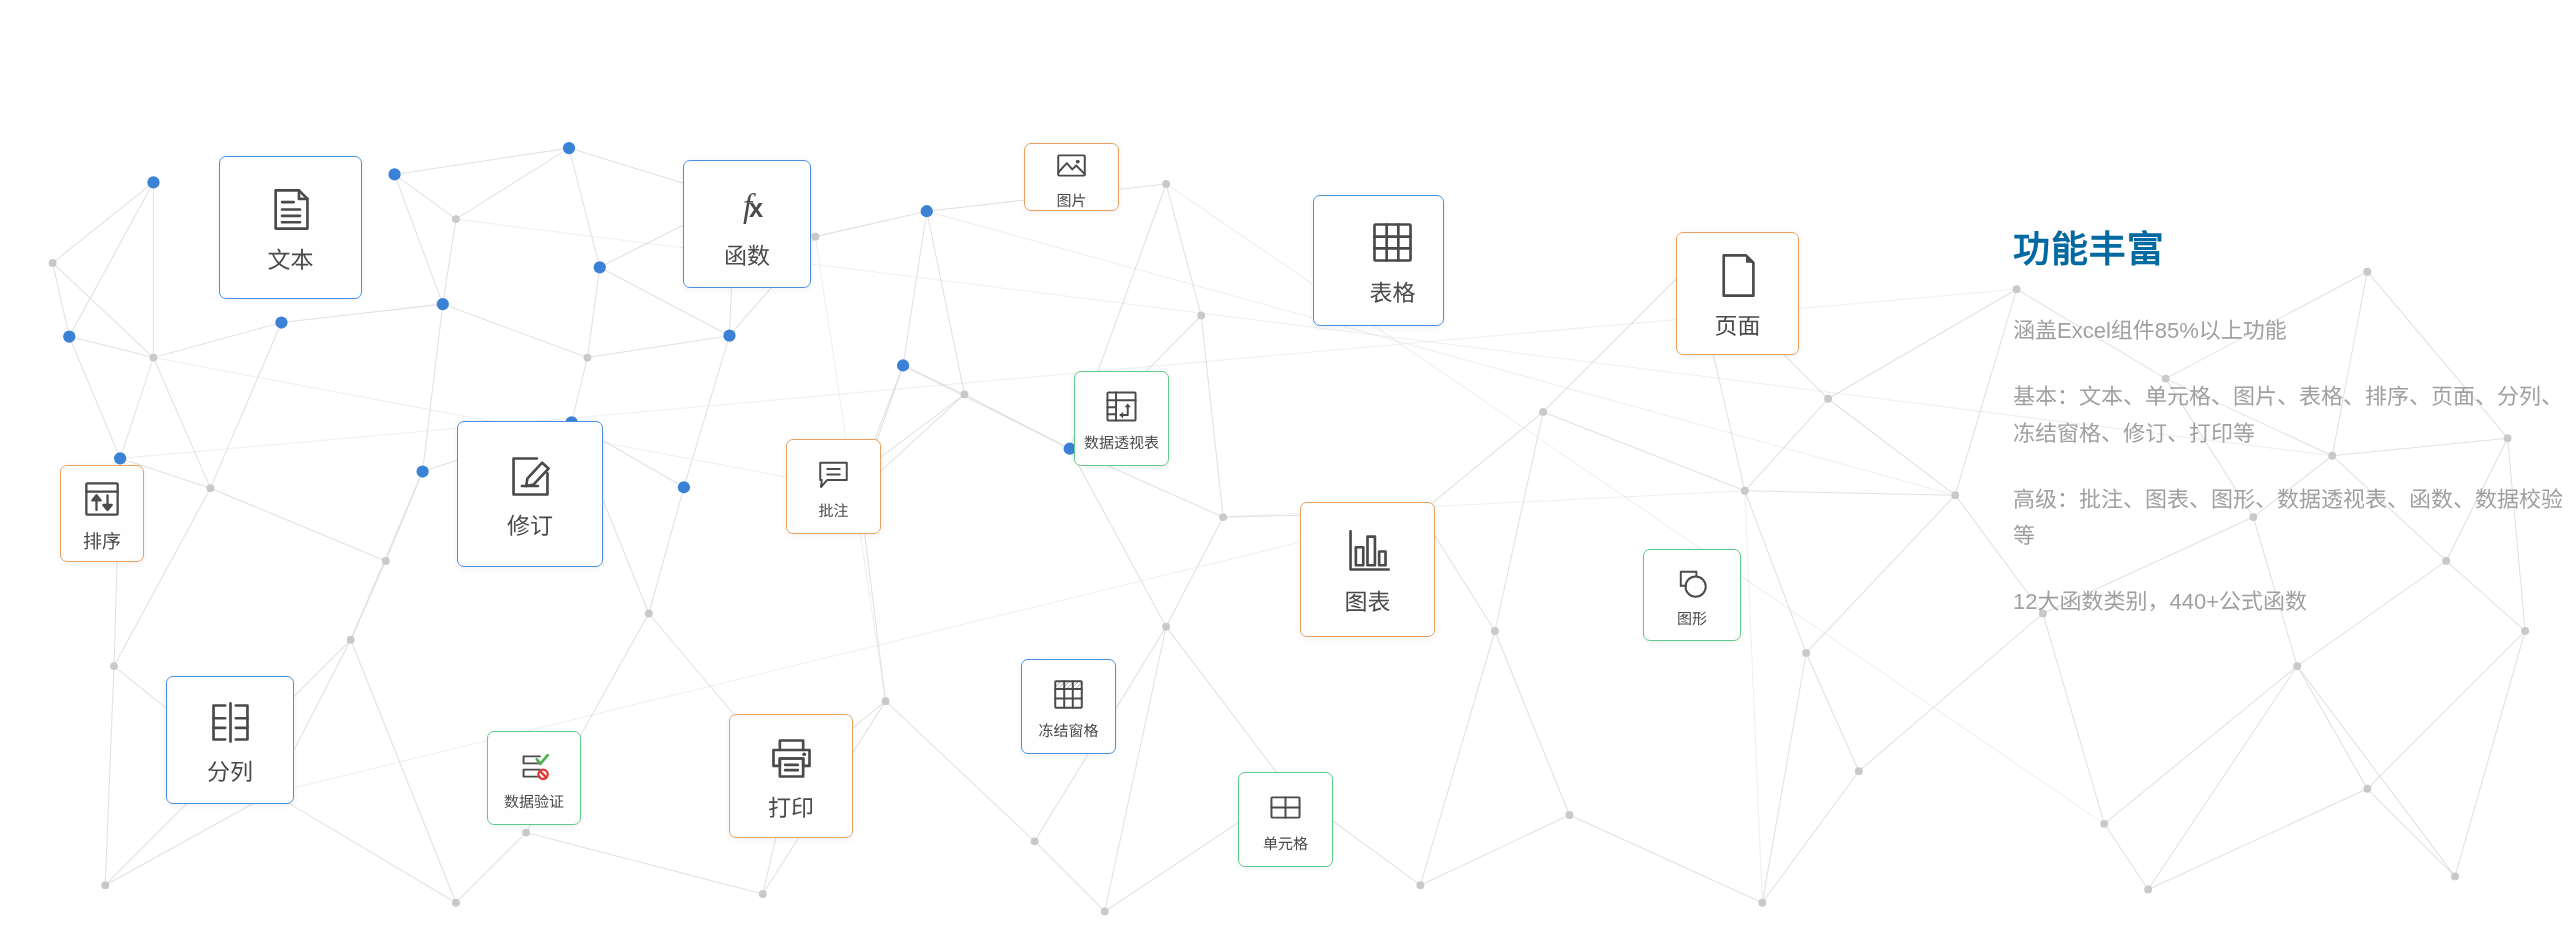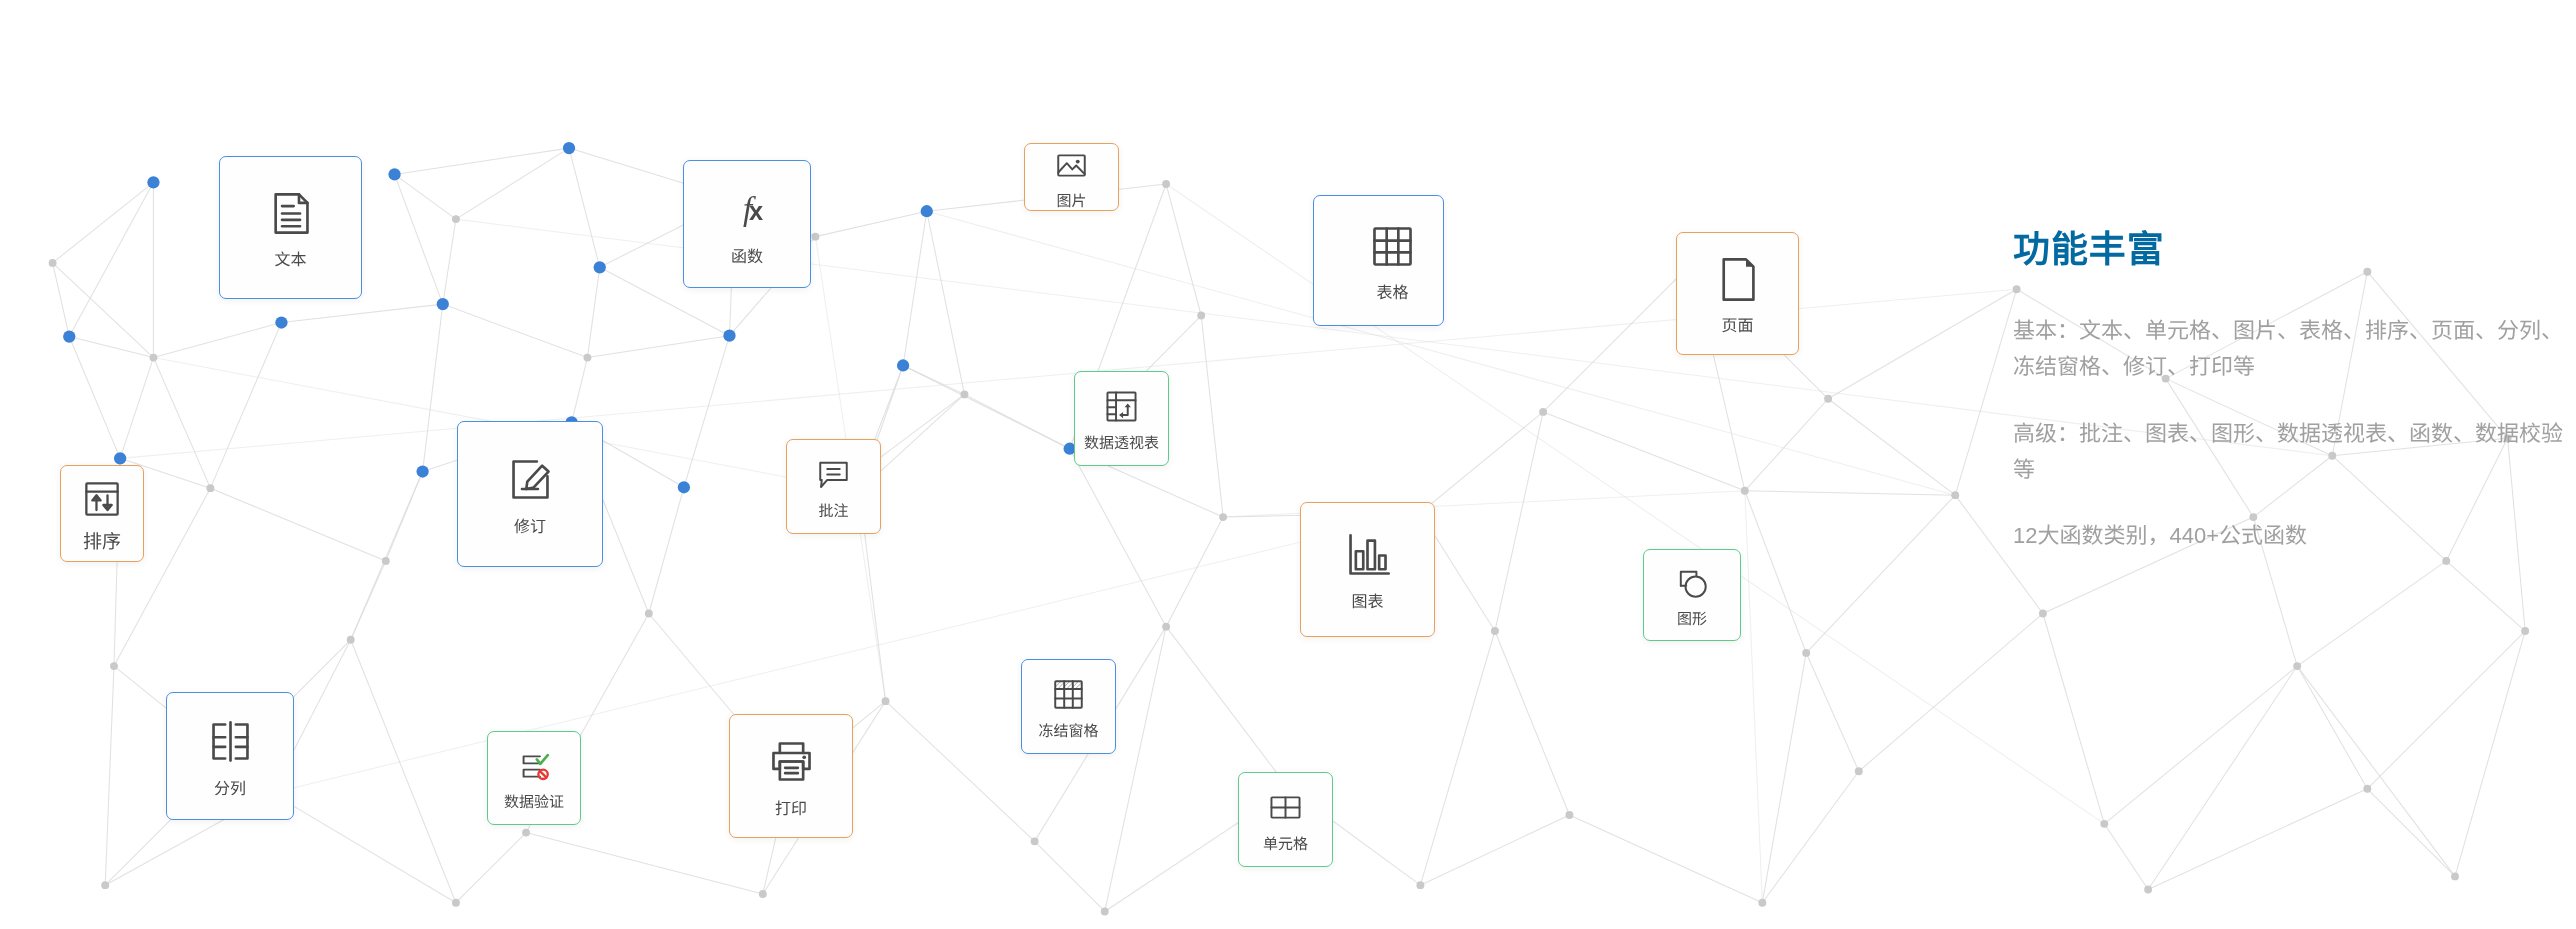--- a/index.html
+++ b/index.html
@@ -37,21 +37,21 @@
   .card .glyph{
     display:flex;align-items:center;justify-content:center;
     color:#4a4a4a;
   }
   .card .glyph svg{display:block;}
   .card .cap{
     color:#4a4a4a;
     white-space:nowrap;
     line-height:1;
   }
-  .card.sz-lg .cap{font-size:16px;margin-top:12.3px;font-family:Liberation Serif, serif;}
+  .card.sz-lg .cap{font-size:23px;margin-top:12.3px;font-family:Liberation Serif, serif;}
   .card.sz-md .cap{font-size:19px;margin-top:10.5px;}
   .card.sz-sm .cap{font-size:15px;margin-top:8.8px;}
 
   
   #panel{
     position:absolute;
     left:2013px;top:219px;width:561px;
     z-index:6;
   }
   #panel h1{
@@ -398,21 +398,21 @@
       <div class="card green sz-sm" style="left: 1643px; top: 549px; width: 98px; height: 92px;">
         <span class="glyph">
           <svg width="39" height="39" viewBox="0 0 100 100">
             <path fill="none" stroke="currentColor" stroke-width="5" stroke-linecap="round" stroke-linejoin="round" d="M20 56V20h40v10"></path>
             <path fill="none" stroke="currentColor" stroke-width="5" stroke-linecap="round" stroke-linejoin="round" d="M20 56h14"></path>
             <circle fill="none" stroke="currentColor" stroke-width="5" stroke-linecap="round" stroke-linejoin="round" cx="58" cy="58" r="26"></circle>
           </svg>
         </span>
         <span class="cap">图形</span>
       </div>
-      <div class="card blue sz-lg" style="left: 166px; top: 692px; width: 128px; height: 128px;">
+      <div class="card blue sz-lg" style="left: 166px; top: 676px; width: 128px; height: 128px;">
         <span class="glyph">
           <svg width="53" height="53" viewBox="0 0 100 100">
             <path fill="none" stroke="currentColor" stroke-width="5" stroke-linecap="round" stroke-linejoin="round" d="M40 18H18v64h22"></path>
             <path fill="none" stroke="currentColor" stroke-width="5" stroke-linecap="round" stroke-linejoin="round" d="M18 42h22M18 60h22"></path>
             <path fill="none" stroke="currentColor" stroke-width="5" stroke-linecap="round" stroke-linejoin="round" d="M60 18h22v64H60"></path>
             <path fill="none" stroke="currentColor" stroke-width="5" stroke-linecap="round" stroke-linejoin="round" d="M60 42h22M60 60h22"></path>
             <path fill="none" stroke="currentColor" stroke-width="5" stroke-linecap="round" stroke-linejoin="round" d="M50 14v72"></path>
           </svg>
         </span>
         <span class="cap">分列</span>
@@ -462,19 +462,20 @@
             <rect fill="none" stroke="currentColor" stroke-width="5" stroke-linecap="round" stroke-linejoin="round" x="14" y="24" width="72" height="52" rx="2"></rect>
             <path fill="none" stroke="currentColor" stroke-width="5" stroke-linecap="round" stroke-linejoin="round" d="M14 50h72M50 24v52"></path>
           </svg>
         </span>
         <span class="cap">单元格</span>
       </div>
     </div>
 
   <div id="panel">
     <h1>功能丰富</h1>
+    <p>涵盖Excel组件85%以上功能</p>
     <p>基本：文本、单元格、图片、表格、排序、页面、分列、冻结窗格、修订、打印等</p>
     <p>高级：批注、图表、图形、数据透视表、函数、数据校验等</p>
     <p>12大函数类别，440+公式函数</p>
   </div>
 
 </div>
 
 
 </body></html>

